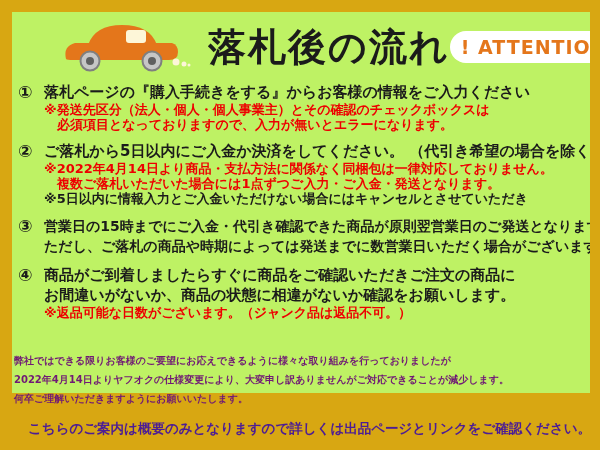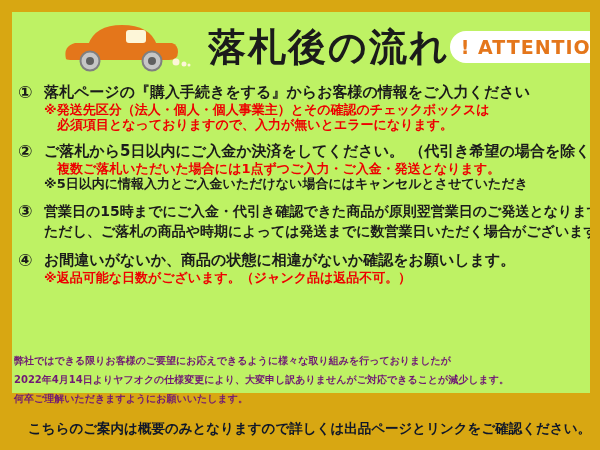--- a/index.html
+++ b/index.html
@@ -34,21 +34,21 @@
   .ln.red{color:#EE0000;}
   .ln.subk{color:#1b1b1b;font-size:13px;line-height:16px;}
   .ln.ind{padding-left:13px;}
   #footer{
     position:absolute;top:351px;left:14px;right:2px;
     font-size:10px;line-height:19px;color:#701a75;
   }
   #footer .ln{white-space:nowrap;}
   #bottom-note{
     position:absolute;top:420px;left:28px;font-size:13.5px;
-    color:#0f172a;white-space:nowrap;
+    color:#4c1d95;white-space:nowrap;
   }
 </style>
 </head>
 <body>
 
 <div id="canvas">
   <div id="panel">
 
     <div class="header">
       <svg class="car" width="132" height="56" viewBox="0 0 132 56" aria-hidden="true">
@@ -75,36 +75,38 @@
           <div class="ln main">落札ページの『購入手続きをする』からお客様の情報をご入力ください</div>
           <div class="ln sub red">※発送先区分（法人・個人・個人事業主）とその確認のチェックボックスは</div>
           <div class="ln sub red ind">必須項目となっておりますので、入力が無いとエラーになります。</div>
         </div>
       </div>
 
       <div class="item">
         <div class="num">②</div>
         <div class="body">
           <div class="ln main">ご落札から5日以内にご入金か決済をしてください。 （代引き希望の場合を除く）</div>
+          <div class="ln sub red">※2022年4月14日より商品・支払方法に関係なく同梱包は一律対応しておりません。</div>
           <div class="ln sub red ind">複数ご落札いただいた場合には1点ずつご入力・ご入金・発送となります。</div>
           <div class="ln subk">※5日以内に情報入力とご入金いただけない場合にはキャンセルとさせていただき</div>
         </div>
       </div>
 
       <div class="item">
         <div class="num">③</div>
         <div class="body">
           <div class="ln main small">営業日の15時までにご入金・代引き確認できた商品が原則翌営業日のご発送となります。</div>
           <div class="ln main small">ただし、ご落札の商品や時期によっては発送までに数営業日いただく場合がございます。</div>
         </div>
       </div>
 
       <div class="item">
         <div class="num">④</div>
         <div class="body">
+          <div class="ln main">商品がご到着しましたらすぐに商品をご確認いただきご注文の商品に</div>
           <div class="ln main">お間違いがないか、商品の状態に相違がないか確認をお願いします。</div>
           <div class="ln sub red">※返品可能な日数がございます。（ジャンク品は返品不可。）</div>
         </div>
       </div>
 
     </div>
   </div>
 
   <div id="footer">
     <div class="ln">弊社ではできる限りお客様のご要望にお応えできるように様々な取り組みを行っておりましたが</div>

